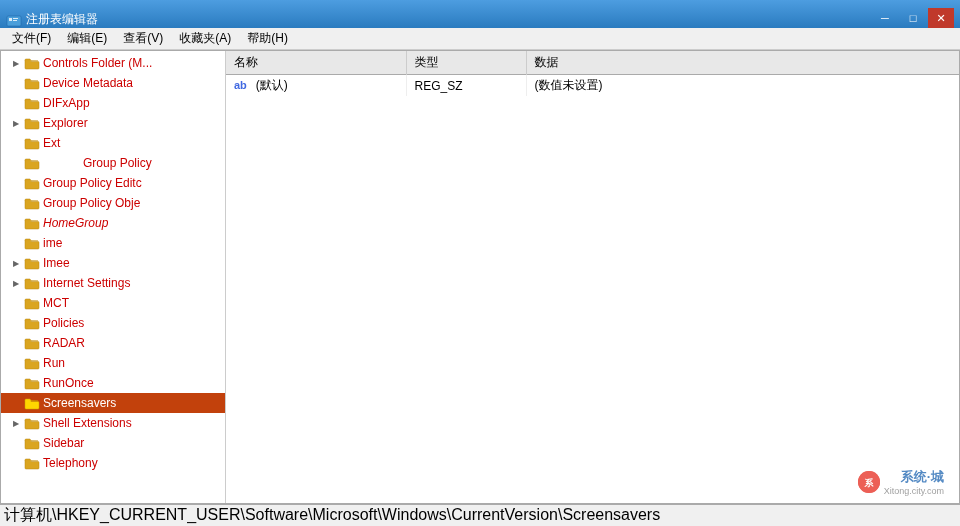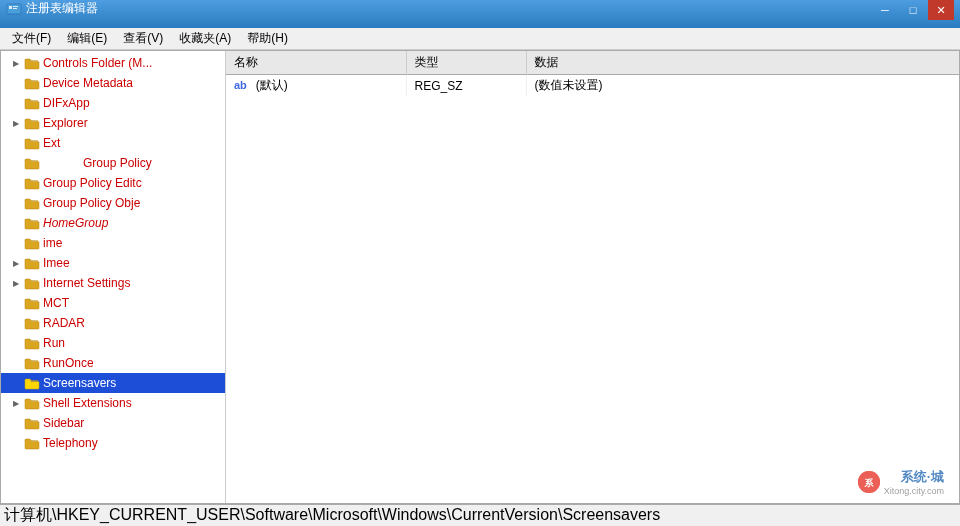--- a/index.html
+++ b/index.html
@@ -10,21 +10,21 @@
       font-size: 12px;
       background: #f0f0f0;
       overflow: hidden;
     }
 
     
     #title-bar {
       background: linear-gradient(to bottom, #4d9de0 0%, #2a7bbf 100%);
       height: 28px;
       display: flex;
-      align-items: flex-start;
+      align-items: flex-end;
       padding: 0 6px;
       user-select: none;
     }
     #title-icon {
       width: 16px;
       height: 16px;
       margin-right: 4px;
       display: flex;
       align-items: center;
       justify-content: center;
@@ -91,21 +91,21 @@
     .tree-item {
       display: flex;
       align-items: center;
       height: 20px;
       padding-left: 8px;
       cursor: pointer;
       white-space: nowrap;
       font-size: 12px;
       color: #000;
     }
-    .tree-item.selected { background: #1d4ed8; color: white; }
+    .tree-item.selected { background: #c2410c; color: white; }
     .tree-item.selected .folder-icon { color: #ffd700; }
 
     .tree-expander {
       width: 14px;
       height: 14px;
       display: flex;
       align-items: center;
       justify-content: center;
       font-size: 9px;
       color: #666;
@@ -412,20 +412,32 @@
         <span class="tree-expander">
           <span style="color:transparent;font-size:8px;">▶</span>
         </span>
         <span class="folder-icon">
           <svg class="folder-svg" viewBox="0 0 16 13" xmlns="http://www.w3.org/2000/svg">
     <path d="M1 4 Q1 3 2 3 L6 3 L7 4.5 L14 4.5 Q15 4.5 15 5.5 L15 11 Q15 12 14 12 L2 12 Q1 12 1 11 Z" fill="#daa520" stroke="#b8860b" stroke-width="0.5"></path>
     <path d="M1 4 L1 3 Q1 2 2 2 L6 2 L7 3.5 L14 3.5" fill="#daa520" stroke="#b8860b" stroke-width="0.5"></path>
   </svg>
         </span>
         <span style="color: rgb(204, 0, 0);">MCT</span>
+      </div>
+      <div class="tree-item">
+        <span class="tree-expander">
+          <span style="color:transparent;font-size:8px;">▶</span>
+        </span>
+        <span class="folder-icon">
+          <svg class="folder-svg" viewBox="0 0 16 13" xmlns="http://www.w3.org/2000/svg">
+    <path d="M1 4 Q1 3 2 3 L6 3 L7 4.5 L14 4.5 Q15 4.5 15 5.5 L15 11 Q15 12 14 12 L2 12 Q1 12 1 11 Z" fill="#daa520" stroke="#b8860b" stroke-width="0.5"></path>
+    <path d="M1 4 L1 3 Q1 2 2 2 L6 2 L7 3.5 L14 3.5" fill="#daa520" stroke="#b8860b" stroke-width="0.5"></path>
+  </svg>
+        </span>
+        <span style="color: rgb(204, 0, 0);">Policies</span>
       </div>
       <div class="tree-item">
         <span class="tree-expander">
           <span style="color:transparent;font-size:8px;">▶</span>
         </span>
         <span class="folder-icon">
           <svg class="folder-svg" viewBox="0 0 16 13" xmlns="http://www.w3.org/2000/svg">
     <path d="M1 4 Q1 3 2 3 L6 3 L7 4.5 L14 4.5 Q15 4.5 15 5.5 L15 11 Q15 12 14 12 L2 12 Q1 12 1 11 Z" fill="#daa520" stroke="#b8860b" stroke-width="0.5"></path>
     <path d="M1 4 L1 3 Q1 2 2 2 L6 2 L7 3.5 L14 3.5" fill="#daa520" stroke="#b8860b" stroke-width="0.5"></path>
   </svg>

